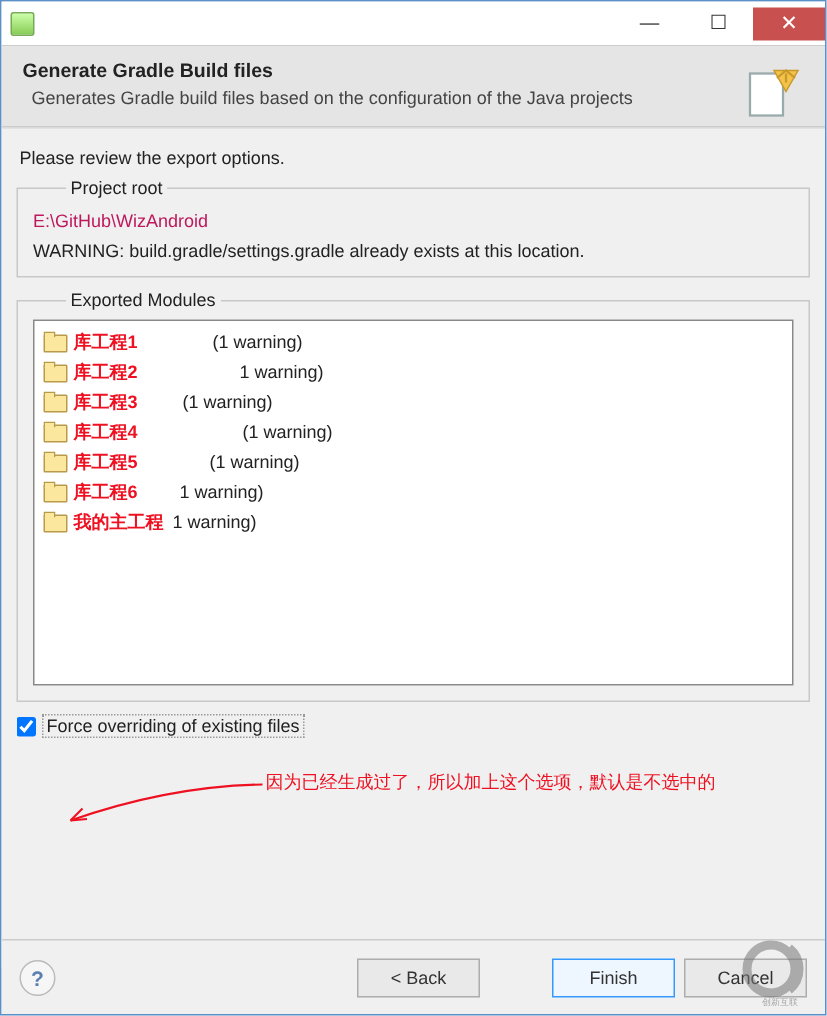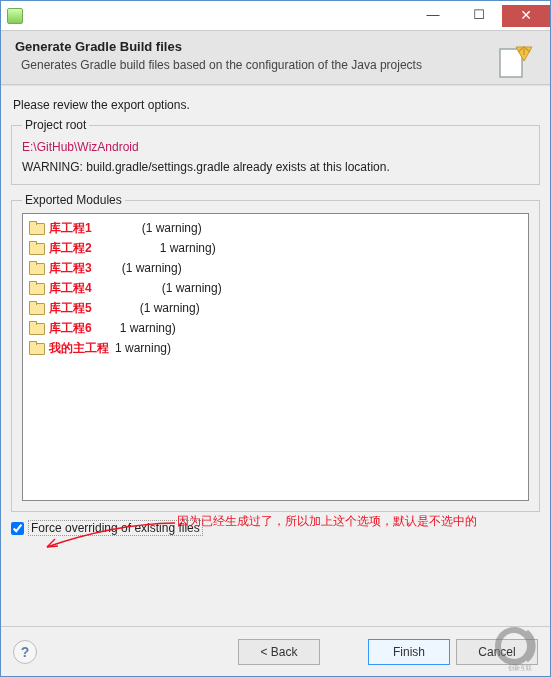--- a/index.html
+++ b/index.html
@@ -16,25 +16,25 @@
 .banner h3 { font-size: 13px; font-weight: bold; color: #222; margin-bottom: 4px; }
 .banner p { font-size: 12px; color: #444; margin-left: 6px; }
 .banner-icon { position: absolute; right: 14px; top: 10px; width: 42px; height: 42px; }
 .banner-icon svg { width: 42px; height: 42px; }
 
 .content { padding: 10px 10px 0 10px; background: #f0f0f0; height: 560px; border-top: 1px solid #e2e2e2; }
 
 .instr { font-size: 12px; color: #222; margin: 2px 2px 6px 2px; }
 
 fieldset { border: 1px solid #c8c8c8; margin-bottom: 8px; padding: 6px 10px 10px 10px; background: #f0f0f0; }
-fieldset legend { font-size: 12px; color: #222; padding: 0 3px; }
+fieldset legend { font-size: 12px; color: #222; padding: 0 3px; margin-left: 22px; }
 .path { font-size: 12px; color: #be185d; margin: 2px 0 6px 0; }
 .warn { font-size: 12px; color: #222; }
 
-.modlist { background: #fff; border: 1px solid #888; height: 288px; padding: 4px 6px; overflow: auto; }
+.modlist { background: #fff; border: 1px solid #888; height: 244px; padding: 4px 6px; overflow: auto; }
 .moditem { display: flex; align-items: center; height: 20px; }
 .moditem .ficon { width: 16px; height: 14px; margin-right: 4px; position: relative; }
 .moditem .ficon::before { content:""; position:absolute; top:2px; left:0; width:14px; height:10px; background:#fce79f; border:1px solid #b89a4a; border-radius:1px; }
 .moditem .ficon::after { content:""; position:absolute; top:0; left:0; width:6px; height:3px; background:#fce79f; border:1px solid #b89a4a; border-bottom:none; border-radius:1px 1px 0 0; }
 .moditem .redlbl { color: #e12; font-weight: bold; font-size: 12px; margin-right: 2px; font-family: SimSun, "Microsoft YaHei", sans-serif; }
 .moditem .suf { color: #222; font-size: 12px; }
 .whitebox { display:inline-block; background:#fff; height:14px; }
 
 .annot { position: absolute; left: 176px; top: 512px; font-size: 12px; color: #e12; font-family: SimSun, "Microsoft YaHei", sans-serif; }
 .arrow { position:absolute; left:42px; top:519px; width:134px; height:30px; }

